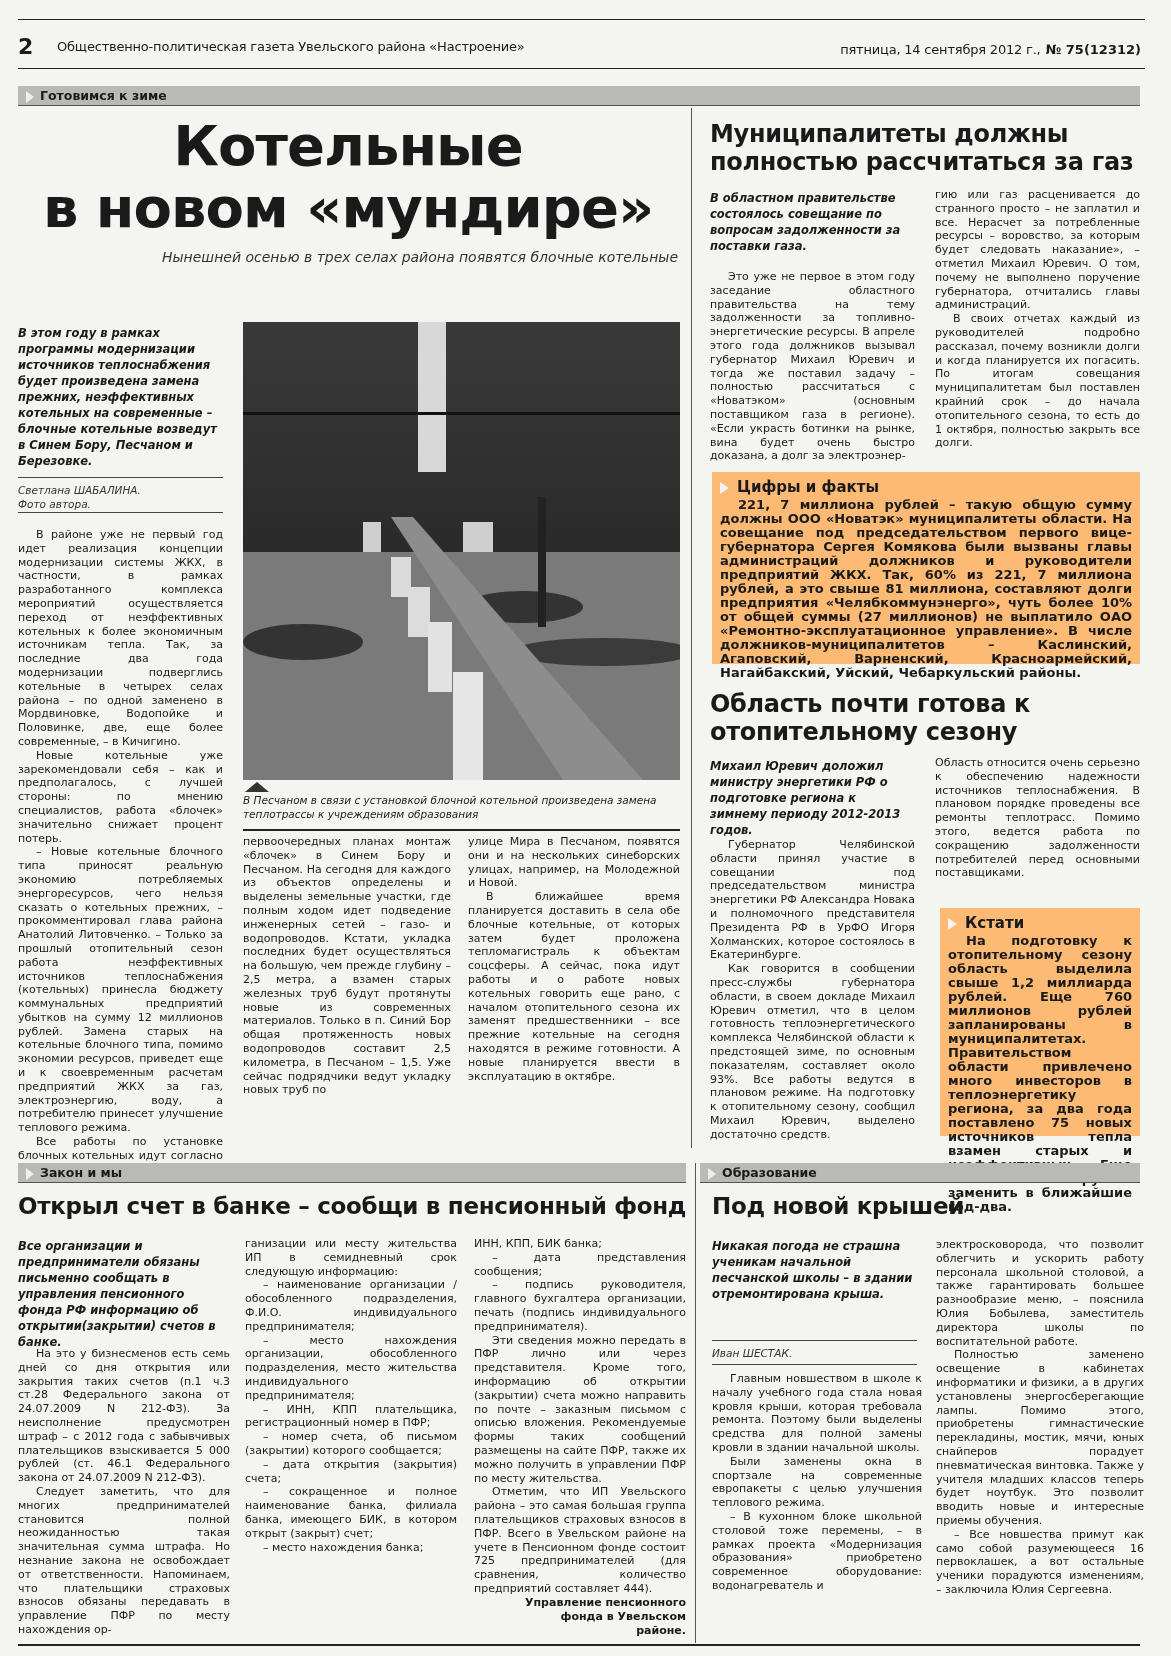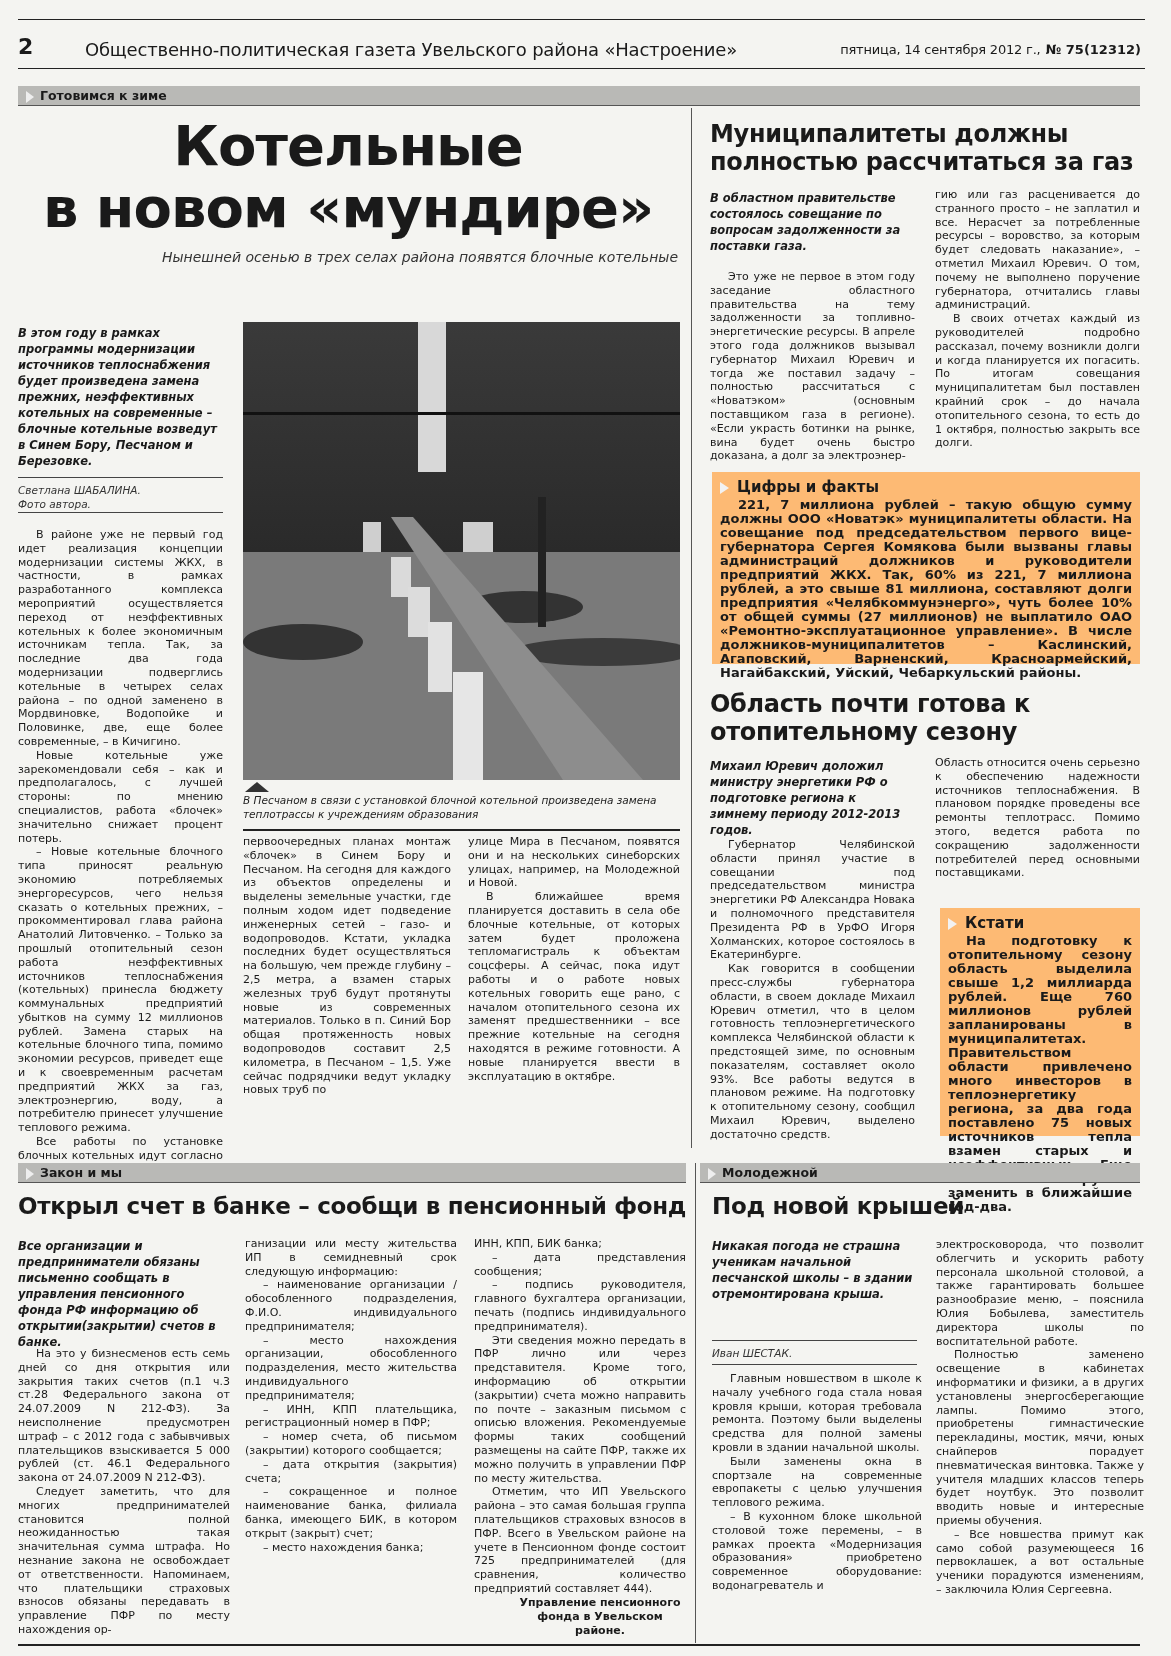--- a/index.html
+++ b/index.html
@@ -5,21 +5,21 @@
   * { box-sizing: border-box; margin: 0; padding: 0; }
   html, body { width: 1171px; height: 1656px; background: #f4f4f1; }
   body { position: relative; font-family: "DejaVu Sans", sans-serif; color: #1a1a1a; overflow: hidden; }
   .abs { position: absolute; }
   .rule { position: absolute; height: 2px; background: #222; }
   .thin { position: absolute; height: 1px; background: #444; }
   .vrule { position: absolute; width: 1px; background: #555; }
 
   
   .page-num { font-family: "DejaVu Sans", sans-serif; font-weight: bold; font-size: 22px; }
-  .paper-name { font-size: 18px; letter-spacing: -0.2px; margin-left: 28px; }
+  .paper-name { font-size: 13px; letter-spacing: -0.2px; }
   .issue-date { font-size: 13px; letter-spacing: -0.2px; }
   .issue-num { font-size: 13px; font-weight: bold; }
 
   
   .rubric { position: absolute; height: 20px; background: #b9b9b6; font-size: 12.5px; font-weight: bold; line-height: 20px; padding-left: 12px; border-bottom: 1px solid #555; }
   .rubric .arrow { display: inline-block; width: 0; height: 0; border-top: 6px solid transparent; border-bottom: 6px solid transparent; border-left: 8px solid #eee; vertical-align: middle; margin-right: 6px; margin-left: -4px; }
 
   .h-main { font-weight: bold; font-size: 56px; line-height: 62px; text-align: center; letter-spacing: -1px; }
   .h-sub { font-style: italic; font-size: 14px; text-align: right; color: #333; }
   .h2 { font-weight: bold; font-size: 22px; line-height: 25px; letter-spacing: -0.3px; }
@@ -144,21 +144,21 @@
 
 <div class="box" style="left:940px; top:908px; width:200px; height:228px;">
   <div class="box-title"><span class="arrow"></span><span>Кстати</span></div>
   <div class="box-text">На подготовку к отопительному сезону область выделила свыше 1,2 миллиарда рублей. Еще 760 миллионов рублей запланированы в муниципалитетах. Правительством области привлечено много инвесторов в теплоэнергетику региона, за два года поставлено 75 новых источников тепла взамен старых и неэффективных. Еще 70 планируется заменить в ближайшие год-два.</div>
 </div>
 
 <div class="rubric" style="left:18px; top:1163px; width:668px;">
   <span class="arrow"></span><span>Закон и мы</span>
 </div>
 <div class="rubric" style="left:700px; top:1163px; width:440px;">
-  <span class="arrow"></span><span>Молодежной</span>
+  <span class="arrow"></span><span>Образование</span>
 </div>
 
 <div class="abs h2" style="left:18px; top:1194px; width:670px; font-size:23px;">Открыл счет в банке – сообщи в пенсионный фонд</div>
 <div class="abs lead" style="left:18px; top:1238px; width:205px;">Все организации и предприниматели обязаны письменно сообщать в управления пенсионного фонда РФ информацию об открытии(закрытии) счетов в банке.</div>
 <div class="abs body" style="left:18px; top:1347px; width:212px;">
   <p>На это у бизнесменов есть семь дней со дня открытия или закрытия таких счетов (п.1 ч.3 ст.28 Федерального закона от 24.07.2009 N 212-ФЗ). За неисполнение предусмотрен штраф – с 2012 года с забывчивых плательщиков взыскивается 5 000 рублей (ст. 46.1 Федерального закона от 24.07.2009 N 212-ФЗ).</p>
   <p>Следует заметить, что для многих предпринимателей становится полной неожиданностью такая значительная сумма штрафа. Но незнание закона не освобождает от ответственности. Напоминаем, что плательщики страховых взносов обязаны передавать в управление ПФР по месту нахождения ор-</p>
 </div>
 <div class="abs body" style="left:245px; top:1237px; width:212px;">
   <p class="noind">ганизации или месту жительства ИП в семидневный срок следующую информацию:</p>
@@ -169,21 +169,21 @@
   <p>– дата открытия (закрытия) счета;</p>
   <p>– сокращенное и полное наименование банка, филиала банка, имеющего БИК, в котором открыт (закрыт) счет;</p>
   <p>– место нахождения банка;</p>
 </div>
 <div class="abs body" style="left:474px; top:1237px; width:212px;">
   <p class="noind">ИНН, КПП, БИК банка;</p>
   <p>– дата представления сообщения;</p>
   <p>– подпись руководителя, главного бухгалтера организации, печать (подпись индивидуального предпринимателя).</p>
   <p>Эти сведения можно передать в ПФР лично или через представителя. Кроме того, информацию об открытии (закрытии) счета можно направить по почте – заказным письмом с описью вложения. Рекомендуемые формы таких сообщений размещены на сайте ПФР, также их можно получить в управлении ПФР по месту жительства.</p>
   <p>Отметим, что ИП Увельского района – это самая большая группа плательщиков страховых взносов в ПФР. Всего в Увельском районе на учете в Пенсионном фонде состоит 725 предпринимателей (для сравнения, количество предприятий составляет 444).</p>
-  <div class="sign" style="padding-left:40px;text-align:center;">Управление пенсионного фонда в Увельском районе.</div>
+  <div class="sign" style="padding-left:40px;">Управление пенсионного фонда в Увельском районе.</div>
 </div>
 
 <div class="vrule" style="left:695px; top:1163px; height:480px;"></div>
 
 <div class="abs h2" style="left:712px; top:1194px; width:430px; font-size:23px;">Под новой крышей</div>
 <div class="abs lead" style="left:712px; top:1238px; width:205px;">Никакая погода не страшна ученикам начальной песчанской школы – в здании отремонтирована крыша.</div>
 <div class="thin" style="left:712px; top:1340px; width:205px;"></div>
 <div class="abs byline" style="left:712px; top:1346px; width:205px;">Иван ШЕСТАК.</div>
 <div class="thin" style="left:712px; top:1364px; width:205px;"></div>
 <div class="abs body" style="left:712px; top:1372px; width:210px;">

